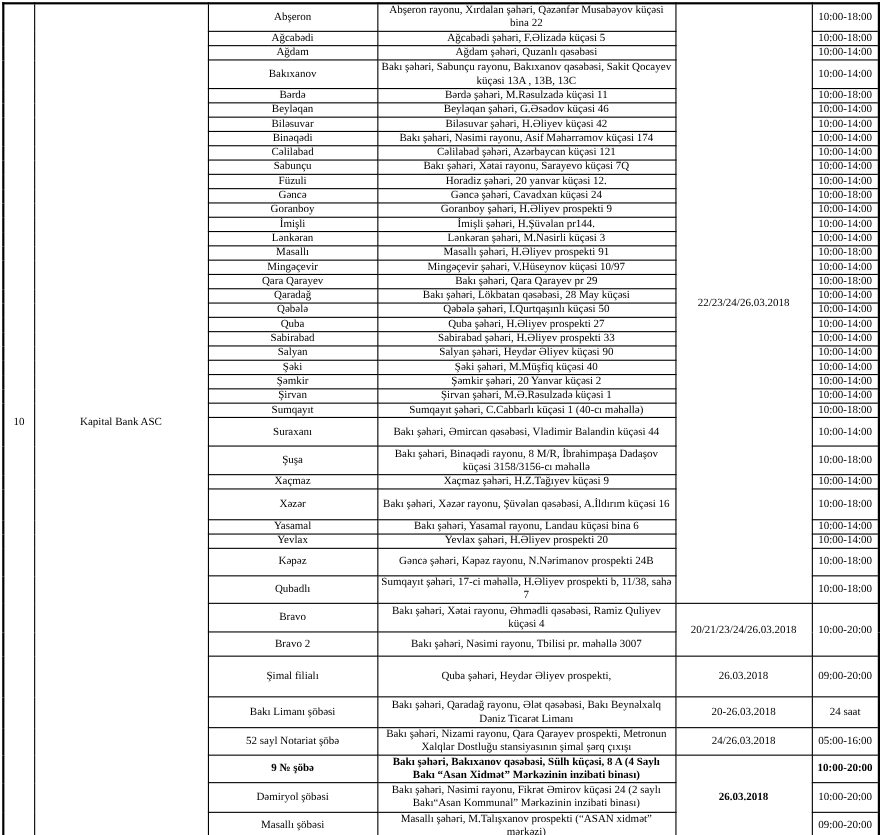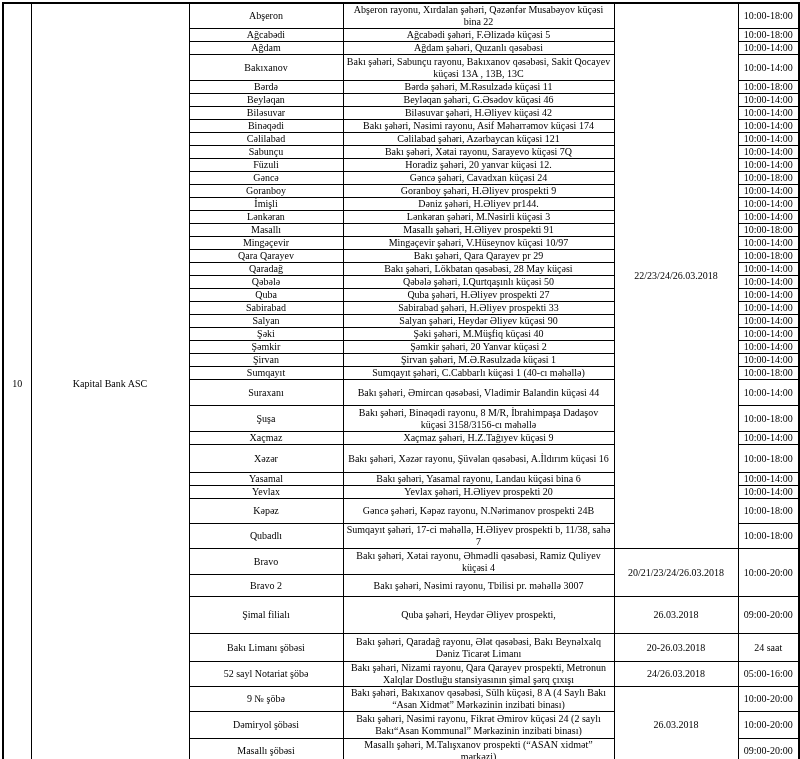--- a/index.html
+++ b/index.html
@@ -117,21 +117,21 @@
           <td class="address">Gəncə şəhəri,  Cavadxan küçəsi 24</td>
           <td class="hours">10:00-18:00</td>
         </tr>
         <tr style="height: 13px;">
           <td class="branch">Goranboy</td>
           <td class="address">Goranboy şəhəri, H.Əliyev prospekti 9</td>
           <td class="hours">10:00-14:00</td>
         </tr>
         <tr style="height: 13px;">
           <td class="branch">İmişli</td>
-          <td class="address">Dəniz şəhəri, H.Əliyev pr144.</td>
+          <td class="address">İmişli şəhəri, H.Şüvəlan pr144.</td>
           <td class="hours">10:00-14:00</td>
         </tr>
         <tr style="height: 13px;">
           <td class="branch">Lənkəran</td>
           <td class="address">Lənkəran şəhəri, M.Nəsirli küçəsi 3</td>
           <td class="hours">10:00-14:00</td>
         </tr>
         <tr style="height: 13px;">
           <td class="branch">Masallı</td>
           <td class="address">Masallı şəhəri,  H.Əliyev prospekti 91</td>
@@ -253,21 +253,21 @@
           <td class="address">Bakı şəhəri, Qaradağ rayonu, Ələt qəsəbəsi, Bakı Beynəlxalq Dəniz Ticarət Limanı</td>
           <td class="date">20-26.03.2018</td>
           <td class="hours">24 saat</td>
         </tr>
         <tr style="height: 22px;">
           <td class="branch">52 sayl Notariat şöbə</td>
           <td class="address">Bakı şəhəri, Nizami rayonu, Qara Qarayev prospekti, Metronun Xalqlar Dostluğu stansiyasının şimal şərq çıxışı</td>
           <td class="date">24/26.03.2018</td>
           <td class="hours">05:00-16:00</td>
         </tr>
-        <tr style="height: 25px;">
+        <tr style="height: 25px; font-weight: bold;">
           <td class="branch">9 № şöbə</td>
           <td class="address">Bakı şəhəri, Bakıxanov qəsəbəsi, Sülh küçəsi, 8 A (4 Saylı Bakı “Asan Xidmət” Mərkəzinin inzibati  binası)</td>
           <td class="date" rowspan="3">26.03.2018</td>
           <td class="hours">10:00-20:00</td>
         </tr>
         <tr style="height: 27px;">
           <td class="branch">Dəmiryol şöbəsi</td>
           <td class="address">Bakı şəhəri, Nəsimi rayonu, Fikrət Əmirov küçəsi 24 (2 saylı Bakı“Asan Kommunal” Mərkəzinin inzibati binası)</td>
           <td class="hours">10:00-20:00</td>
         </tr>

